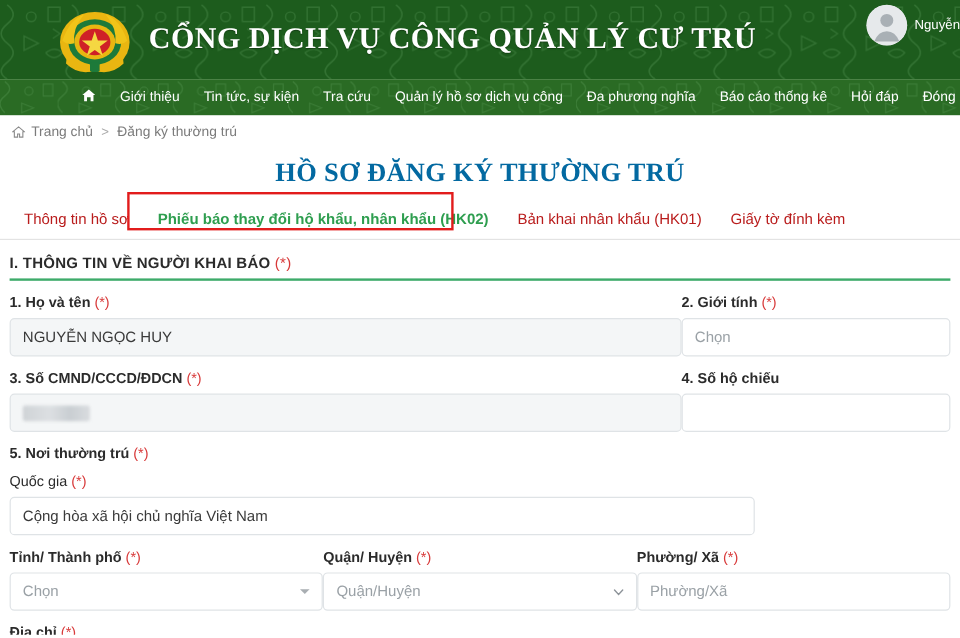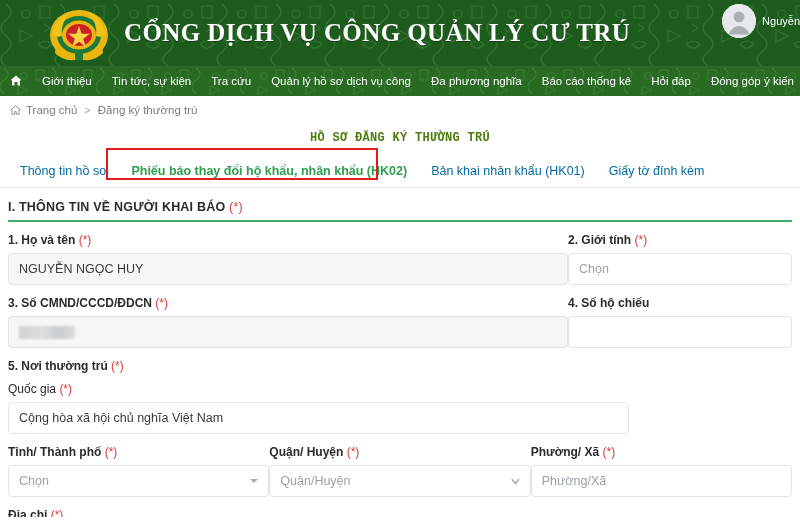--- a/index.html
+++ b/index.html
@@ -81,20 +81,21 @@
     position: absolute; inset: 0;
     opacity: 0.18;
     pointer-events: none;
   }
   .nav-inner {
     position: relative;
     z-index: 2;
     height: 100%;
     display: flex;
     align-items: center;
+    padding-left: 58px;
     gap: 0px;
     white-space: nowrap;
   }
   .nav-item {
     color: #ffffff;
     font-size: 11.5px;
     padding: 0 10px;
     line-height: 30px;
     white-space: nowrap;
     cursor: pointer;
@@ -116,41 +117,41 @@
     font-size: 11.5px;
     color: #7b7b7b;
     border-bottom: 0;
   }
   .breadcrumb .sep { color: #a8a8a8; font-size: 11px; padding: 0 2px; }
   .bc-home-icon { display: inline-block; width: 11px; height: 10px; position: relative; }
 
   
   .page-title {
     text-align: center;
-    font-family: Liberation Mono, monospace;
-    font-size: 12px;
-    font-weight: bold;
-    color: #4d7c0f;
+    font-family: Liberation Serif, serif;
+    font-size: 22px;
+    font-weight: bold;
+    color: #0369a1;
     letter-spacing: 0.3px;
     margin: 8px 0 0 0;
     padding-bottom: 9px;
   }
 
   
   .tabs {
     position: relative;
     display: flex;
     align-items: flex-end;
     border-bottom: 1px solid #e3e3e3;
     padding-left: 8px;
     height: 34px;
   }
   .tab {
     font-size: 12.5px;
-    color: #0369a1;
+    color: #b91c1c;
     padding: 0 12px 9px 12px;
     cursor: pointer;
     white-space: nowrap;
   }
   .tab.active {
     color: #2e9e4f;
     font-weight: bold;
   }
   .tab-highlight {
     position: absolute;

